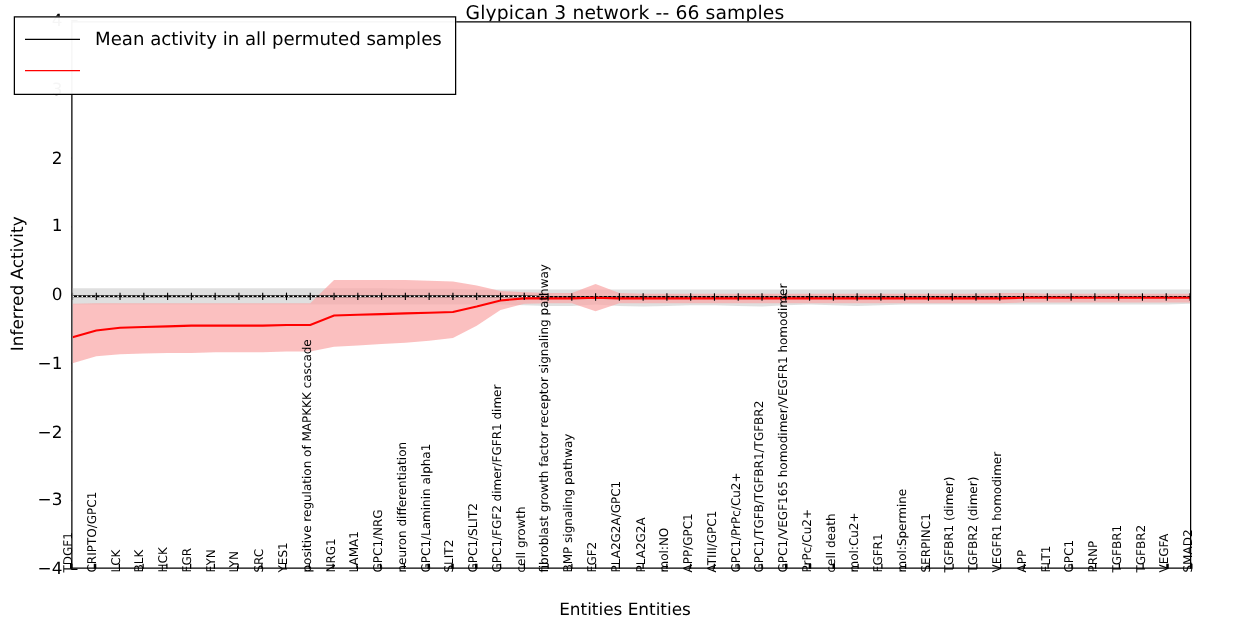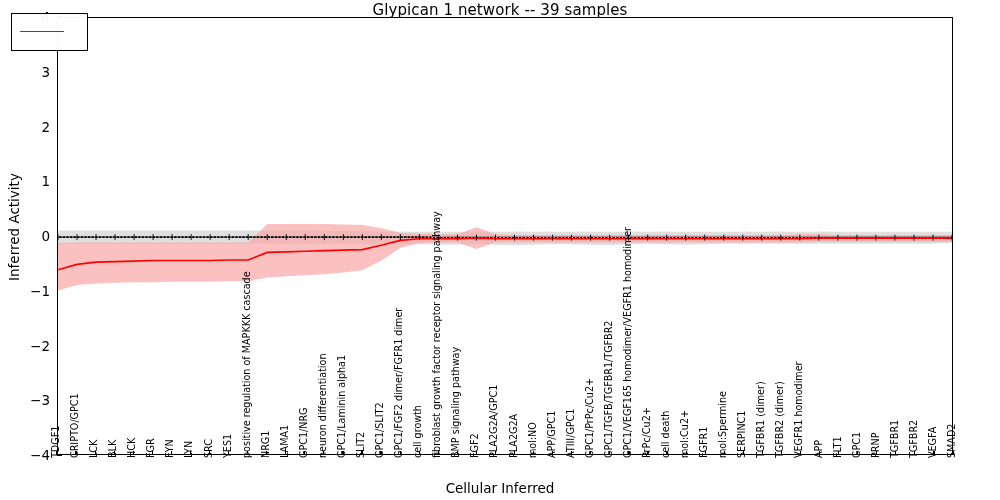--- a/index.html
+++ b/index.html
@@ -46,21 +46,21 @@
   .legrow{display:flex;align-items:center;height:25px;}
   .legline{width:44px;height:0;border-top:1.5px solid #000;margin-right:12px;}
   .legline.red{border-top-color:#ff0000;}
   .legtxt{font-size:14.5px;color:#000;white-space:nowrap;}
 </style>
 </head>
 <body>
 
 <div id="fig">
 
-  <div id="title">Glypican 1 network -- 39 samples</div>
+  <div id="title">Glypican 3 network -- 66 samples</div>
 
   <div id="ylabel">Inferred Activity</div>
   <div id="ytick-container">
       <div class="ytick" style="top: 17px; right: 950px; left: auto;">4</div>
       <div style="position: absolute; left: 57px; top: 16.4px; width: 5px; height: 1.2px; background: rgb(0, 0, 0);"></div>
       <div class="ytick" style="top: 71.75px; right: 950px; left: auto;">3</div>
       <div style="position: absolute; left: 57px; top: 71.15px; width: 5px; height: 1.2px; background: rgb(0, 0, 0);"></div>
       <div class="ytick" style="top: 126.5px; right: 950px; left: auto;">2</div>
       <div style="position: absolute; left: 57px; top: 125.9px; width: 5px; height: 1.2px; background: rgb(0, 0, 0);"></div>
       <div class="ytick" style="top: 181.25px; right: 950px; left: auto;">1</div>
@@ -322,21 +322,25 @@
       <div style="position: absolute; left: 914.272px; top: 451px; width: 1.2px; height: 4px; background: rgb(0, 0, 0);"></div>
       <div class="xtick-wrap" style="left: 933.936px;">
         <div class="xtick-lbl">VEGFA</div>
       </div>
       <div style="position: absolute; left: 933.336px; top: 451px; width: 1.2px; height: 4px; background: rgb(0, 0, 0);"></div>
       <div class="xtick-wrap" style="left: 953px;">
         <div class="xtick-lbl">SMAD2</div>
       </div>
       <div style="position: absolute; left: 952.4px; top: 451px; width: 1.2px; height: 4px; background: rgb(0, 0, 0);"></div>
     </div>
-  <div id="xlabel">Cellular Inferred</div>
+  <div id="xlabel">Entities Entities</div>
 
   <div id="legend">
+    <div class="legrow">
+      <span class="legline"></span>
+      <span class="legtxt">Mean activity in all permuted samples</span>
+    </div>
     <div class="legrow">
       <span class="legline red"></span>
     </div>
   </div>
 
 </div>
 
 </body></html>

